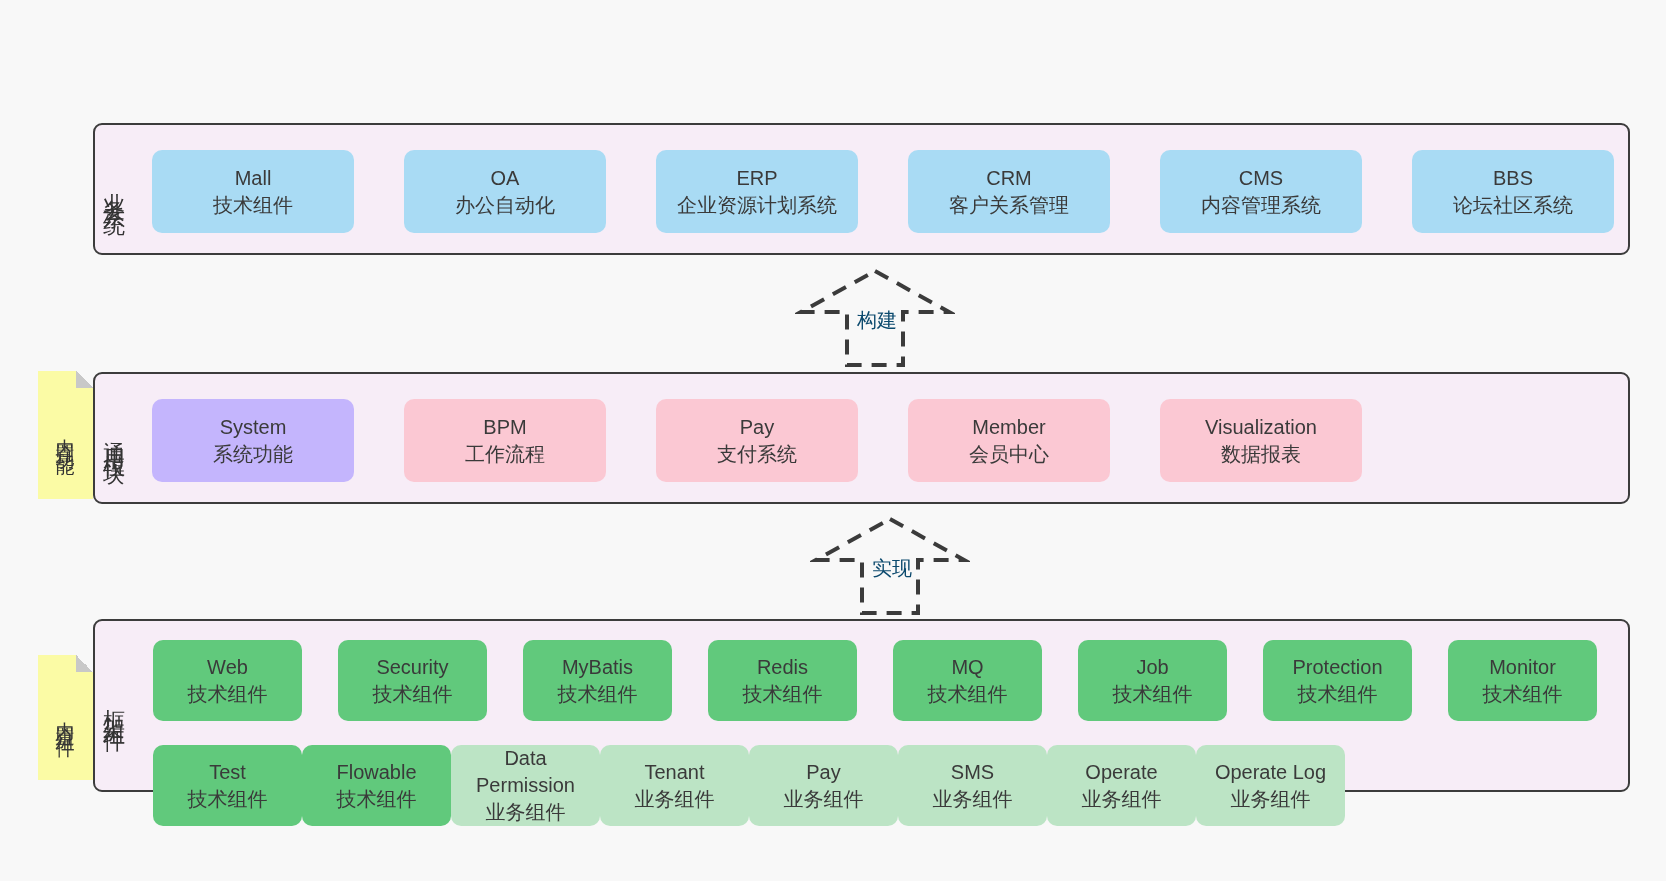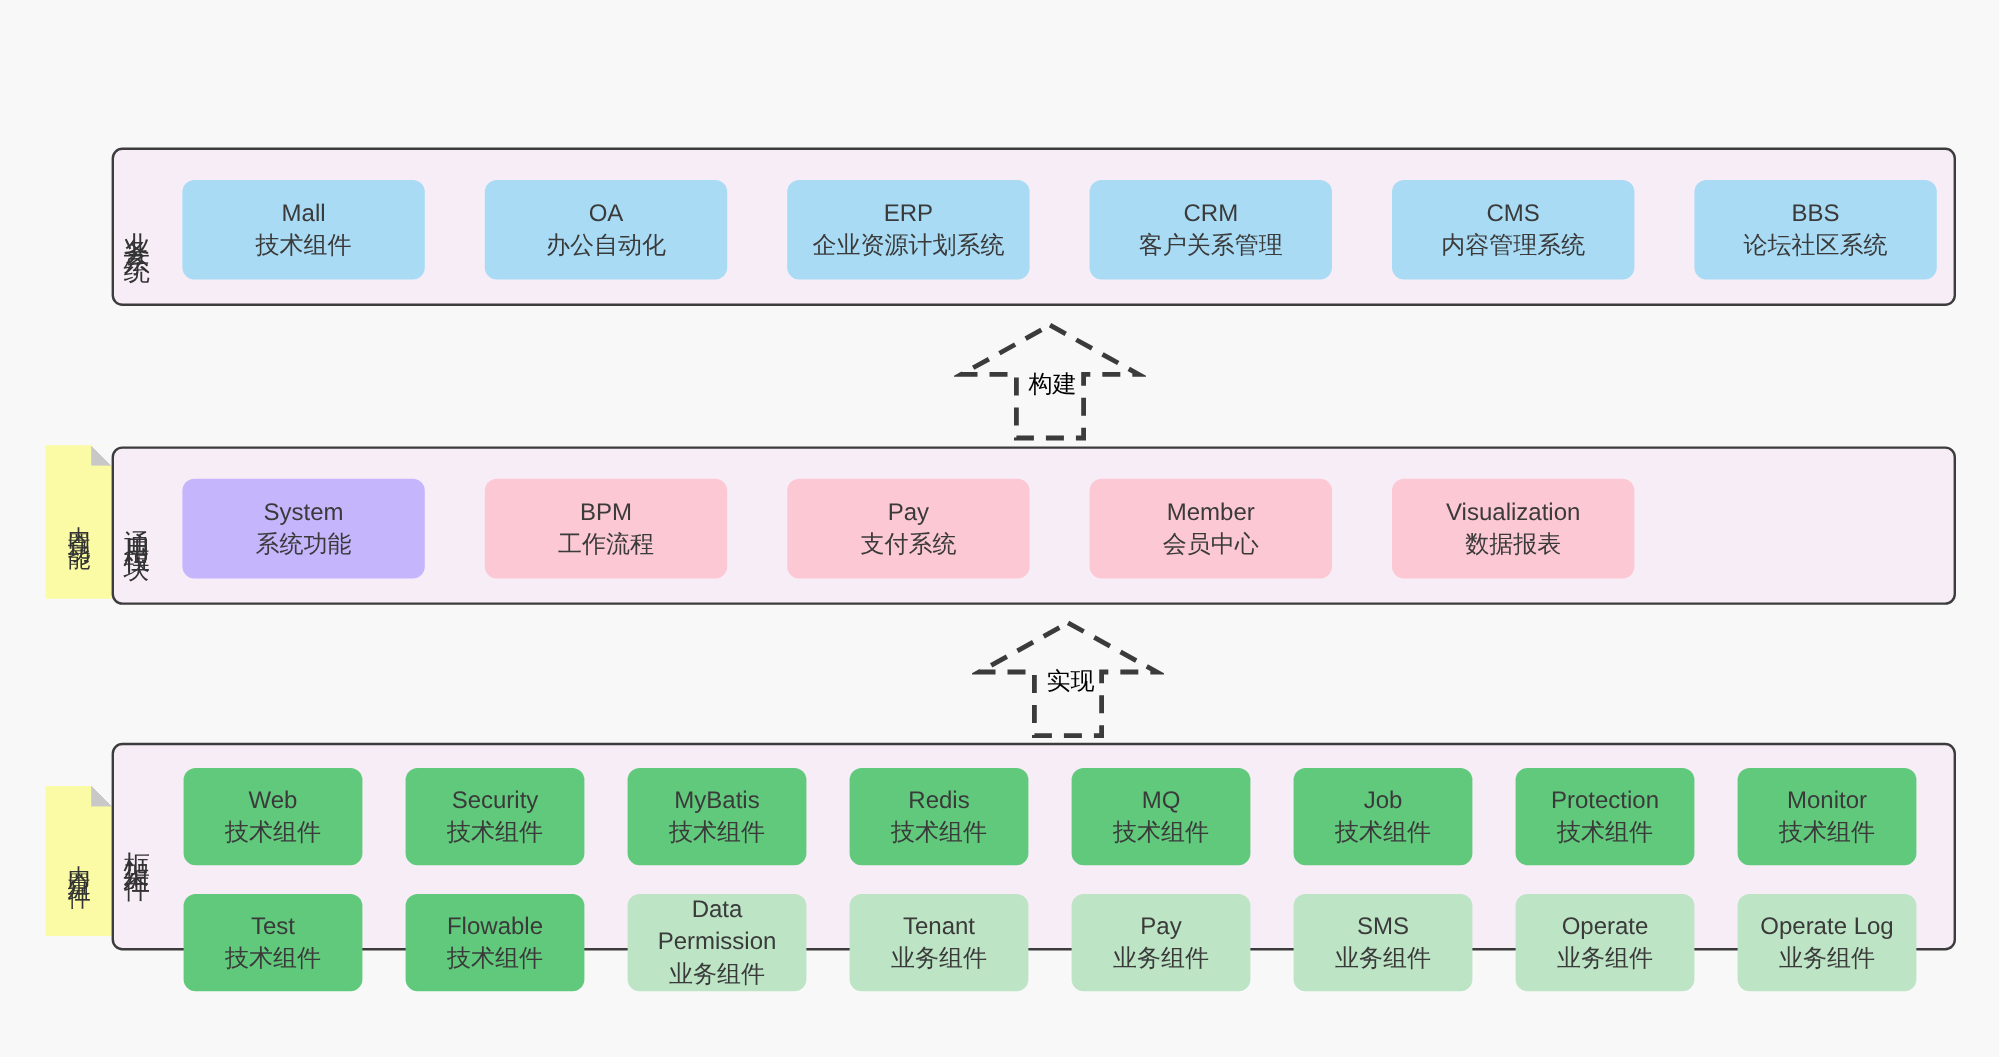--- a/index.html
+++ b/index.html
@@ -24,21 +24,21 @@
   .vlabel {
     position:absolute; left:8px; top:50%; transform:translateY(-50%);
     writing-mode:vertical-rl; text-orientation:upright;
     font-size:22px; letter-spacing:7px; color:#333;
     line-height:1; white-space:nowrap;
   }
 
   .row { position:absolute; display:flex; }
   .row-6 { left:57px; top:25px; gap:50px; }
   .row-8a { left:58px; top:19px;  gap:36px; }
-  .row-8b { left:58px; top:124px; gap:36px; }
+  .row-8b { left:58px; top:124px; }
 
   .box {
     border-radius:10px;
     display:flex; flex-direction:column; align-items:center; justify-content:center;
     text-align:center; font-size:20px; line-height:27px;
     padding:0 8px; box-sizing:border-box;
   }
   .box-lg { width:202px; height:83px; }
   .box-sm { width:149px; height:81px; }
   .blue       { background:#a9dbf4; }
@@ -65,21 +65,21 @@
 
   .arrow { position:absolute; }
   .arrow-1 { left:795px; top:266px; }
   .arrow-2 { left:810px; top:514px; }
   .arrow path {
     fill:none; stroke:#3b3b3b; stroke-width:4;
     stroke-dasharray:15 10;
   }
   .arrow-label {
     position:absolute; transform:translate(-50%,-50%);
-    font-size:20px; color:#000000; white-space:nowrap;
+    font-size:20px; color:#0c4a6e; white-space:nowrap;
   }
   .arrow-label-1 { left:877px; top:320px; }
   .arrow-label-2 { left:892px; top:568px; }
 </style>
 </head>
 <body>
 
 <div class="section sec-business">
   <div class="vlabel">业务系统</div>
   <div class="row row-6">

